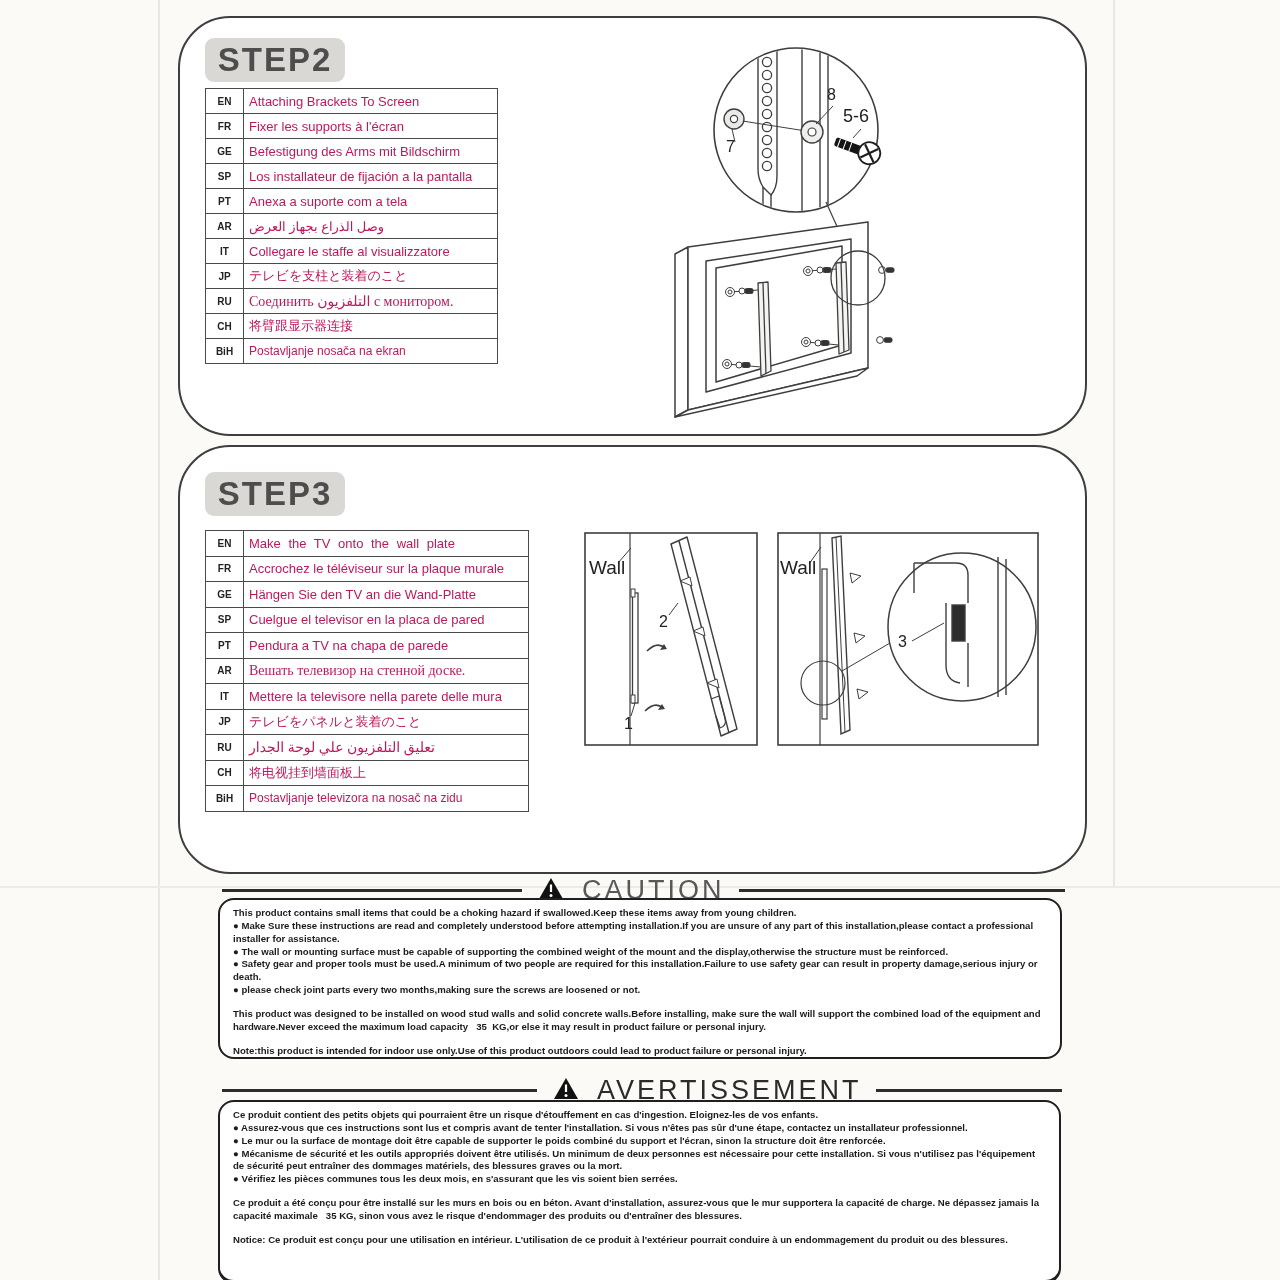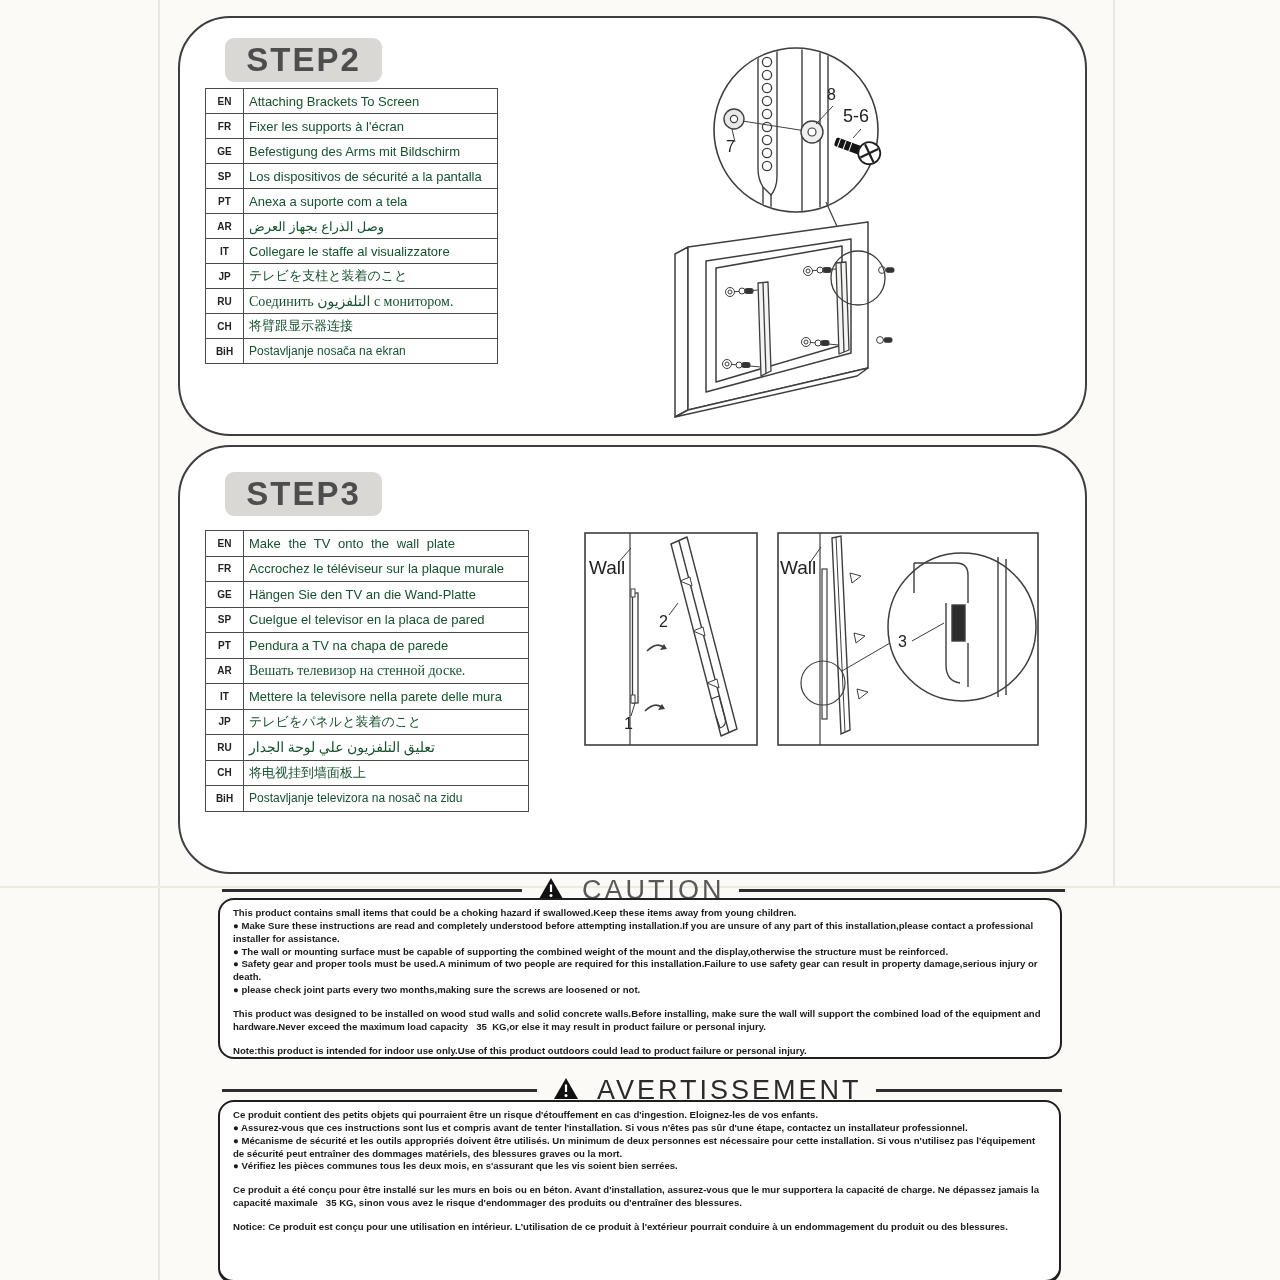--- a/index.html
+++ b/index.html
@@ -4,29 +4,29 @@
 <style>
   html,body{margin:0;padding:0;}
   #page{
     position:relative;width:1280px;height:1280px;overflow:hidden;
     background:#fbfaf7;font-family:"Liberation Sans",sans-serif;color:#1c1c1c;
   }
   .v-edge{position:absolute;width:2px;background:#eae7e1;}
   .h-fold{position:absolute;height:2px;background:#eeebe4;}
   .panel{position:absolute;border:2px solid #3e3e3e;border-radius:52px;background:#fff;}
   .step-pill{
-    position:absolute;width:157px;height:44px;background:#d9d8d5;border-radius:9px;
+    position:absolute;width:140px;height:44px;background:#d9d8d5;border-radius:9px;
     display:flex;align-items:center;justify-content:center;
-    font-size:33px;font-weight:bold;letter-spacing:2px;color:#4d4d4d;margin-left:20px;
+    font-size:33px;font-weight:bold;letter-spacing:2px;color:#4d4d4d;
   }
   table.lang-table{border-collapse:collapse;background:#fff;position:absolute;}
   table.lang-table td{border:1.5px solid #4a4a4a;height:25px;box-sizing:border-box;vertical-align:middle;}
   #table3 td{height:25.5px;}
   .code-cell{width:38px;text-align:center;font-weight:bold;font-size:10px;color:#222;}
-  .text-cell{padding:0 5px;font-size:13px;color:#14532d;white-space:nowrap;}
+  .text-cell{padding:0 5px;font-size:13px;color:#be185d;white-space:nowrap;}
   #table2 .text-cell{min-width:254px;}
   #table3 .text-cell{min-width:285px;}
   .serif{font-family:"Liberation Serif",serif;font-size:14px;}
   .diagram{position:absolute;}
   .diagram svg{display:block;}
   .dlabel{position:absolute;font-size:16px;color:#222;}
   .wall-label{font-size:19px;}
   .warn-heading{position:absolute;display:flex;align-items:center;height:36px;}
   .rule{height:3px;background:#2d2d2d;}
   .rule-left{width:300px;}
@@ -64,21 +64,21 @@
     <tr>
           <td class="code-cell">FR</td>
           <td class="text-cell">Fixer les supports à l'écran</td>
         </tr>
     <tr>
           <td class="code-cell">GE</td>
           <td class="text-cell">Befestigung des Arms mit Bildschirm</td>
         </tr>
     <tr>
           <td class="code-cell">SP</td>
-          <td class="text-cell">Los dispositivos de sécurité a la pantalla</td>
+          <td class="text-cell">Los installateur de fijación a la pantalla</td>
         </tr>
     <tr>
           <td class="code-cell">PT</td>
           <td class="text-cell">Anexa a suporte com a tela</td>
         </tr>
     <tr>
           <td class="code-cell">AR</td>
           <td class="text-cell">وصل الذراع بجهاز العرض</td>
         </tr>
     <tr>
@@ -340,19 +340,20 @@
           <rect x="11.9" y="7.5" width="2.2" height="7.5" fill="#fff"></rect>
           <circle cx="13" cy="18.4" r="1.5" fill="#fff"></circle>
         </svg>
     </span>
     <span class="warn-title avert">AVERTISSEMENT</span>
     <div class="rule rule-right"></div>
   </div>
   <div class="warn-box" id="avert-box" style="left:218px;top:1100px;width:843px;height:184px;">
     <p>Ce produit contient des petits objets qui pourraient être un risque d'étouffement en cas d'ingestion. Eloignez-les de vos enfants.</p>
     <p>● Assurez-vous que ces instructions sont lus et compris avant de tenter l'installation. Si vous n'êtes pas sûr d'une étape, contactez un installateur professionnel.</p>
+    <p>● Le mur ou la surface de montage doit être capable de supporter le poids combiné du support et l'écran, sinon la structure doit être renforcée.</p>
     <p>● Mécanisme de sécurité et les outils appropriés doivent être utilisés. Un minimum de deux personnes est nécessaire pour cette installation. Si vous n'utilisez pas l'équipement de sécurité peut entraîner des dommages matériels, des blessures graves ou la mort.</p>
     <p>● Vérifiez les pièces communes tous les deux mois, en s'assurant que les vis soient bien serrées.</p>
     <p class="gap">Ce produit a été conçu pour être installé sur les murs en bois ou en béton. Avant d'installation, assurez-vous que le mur supportera la capacité de charge. Ne dépassez jamais la capacité maximale&nbsp;&nbsp;&nbsp;35&nbsp;KG, sinon vous avez le risque d'endommager des produits ou d'entraîner des blessures.</p>
     <p class="gap">Notice: Ce produit est conçu pour une utilisation en intérieur. L'utilisation de ce produit à l'extérieur pourrait conduire à un endommagement du produit ou des blessures.</p>
   </div>
 
 </div>
 
 </body></html>

